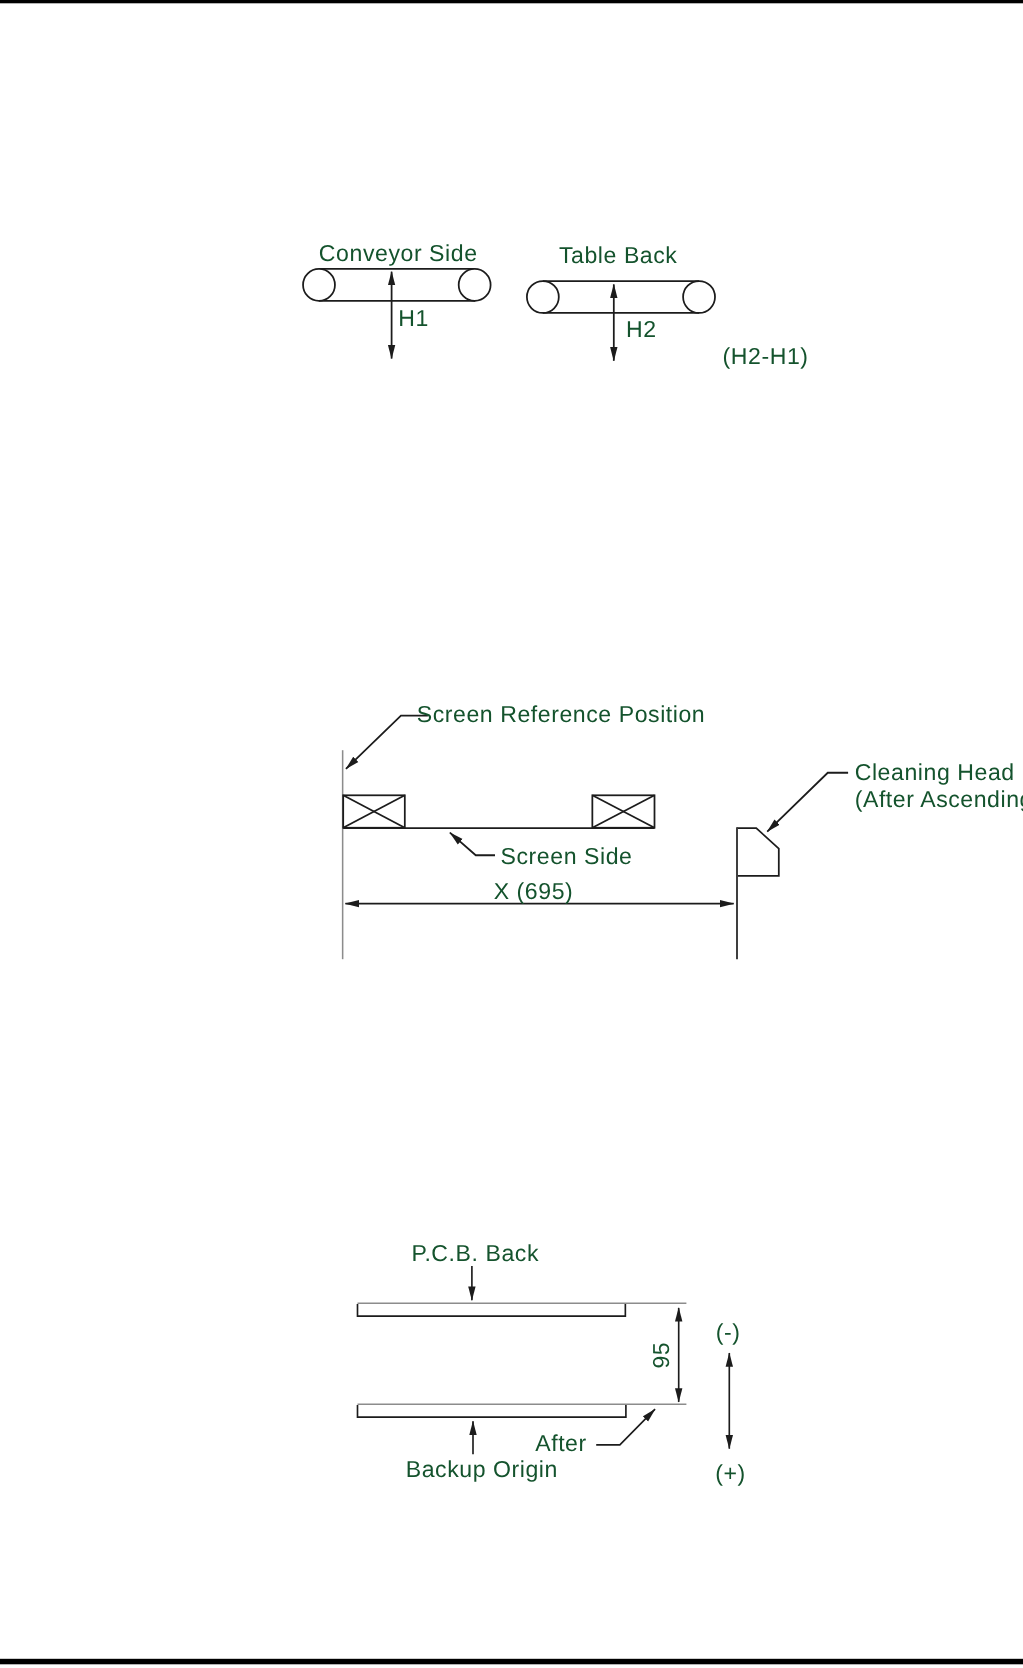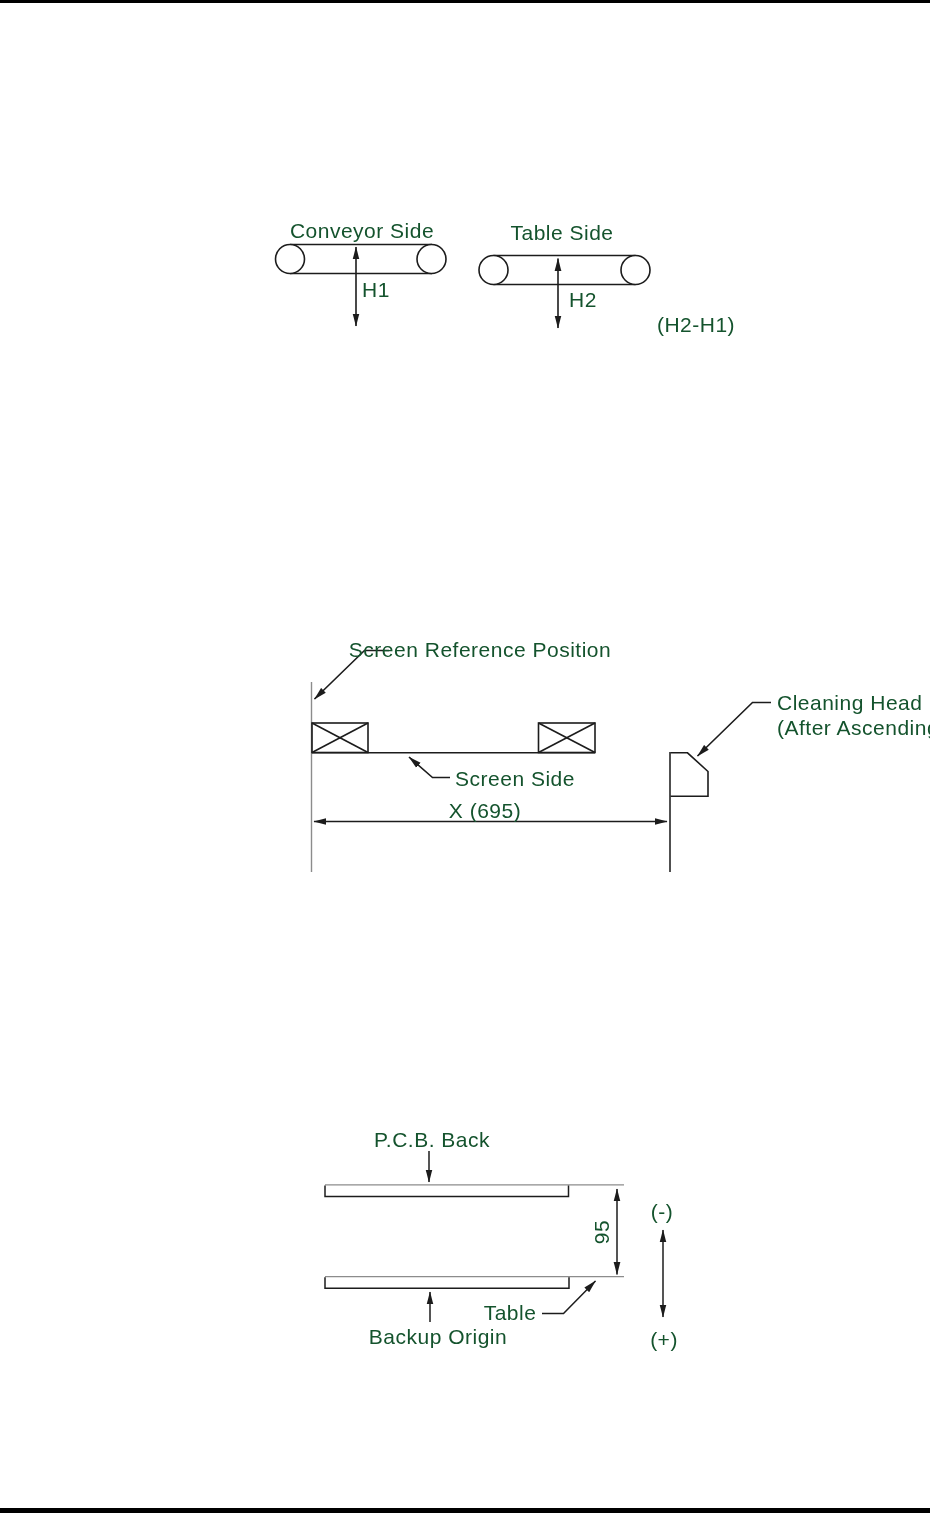--- a/index.html
+++ b/index.html
@@ -93,33 +93,33 @@
 
       <line x1="430" y1="1322" x2="430" y2="1292" marker-end="url(#ah)"></line>
 
       <polyline points="542,1313.5 563.5,1313.5 595.5,1281" marker-end="url(#ah)"></polyline>
 
       <line x1="663" y1="1230" x2="663" y2="1317" marker-start="url(#ah)" marker-end="url(#ah)"></line>
     </g>
   </svg>
 
   <div class="lbl c" style="left:362px;top:218px">Conveyor Side</div>
-  <div class="lbl c" style="left:562px;top:220px">Table Side</div>
+  <div class="lbl c" style="left:562px;top:220px">Table Back</div>
   <div class="lbl" style="left:362px;top:277px">H1</div>
   <div class="lbl" style="left:569px;top:287px">H2</div>
   <div class="lbl c" style="left:696px;top:312px">(H2-H1)</div>
 
-  <div class="lbl c" style="left:480px;top:637px">Screen Reference Position</div>
+  <div class="lbl c" style="left:510px;top:637px">Screen Reference Position</div>
   <div class="lbl c" style="left:515px;top:766px">Screen Side</div>
   <div class="lbl c" style="left:485px;top:798px">X (695)</div>
   <div class="lbl twoline" style="left:777px;top:690px">
     <span>Cleaning Head</span>
     <span>(After Ascending)</span>
   </div>
 
   <div class="lbl c" style="left:432px;top:1127px">P.C.B. Back</div>
   <div class="lbl rot" style="left:602px;top:1232px">95</div>
-  <div class="lbl c" style="left:510px;top:1300px">Table</div>
+  <div class="lbl c" style="left:510px;top:1300px">After</div>
   <div class="lbl c" style="left:438px;top:1324px">Backup Origin</div>
   <div class="lbl c" style="left:662px;top:1199px">(-)</div>
   <div class="lbl c" style="left:664px;top:1327px">(+)</div>
 
 </div>
 
 </body></html>

